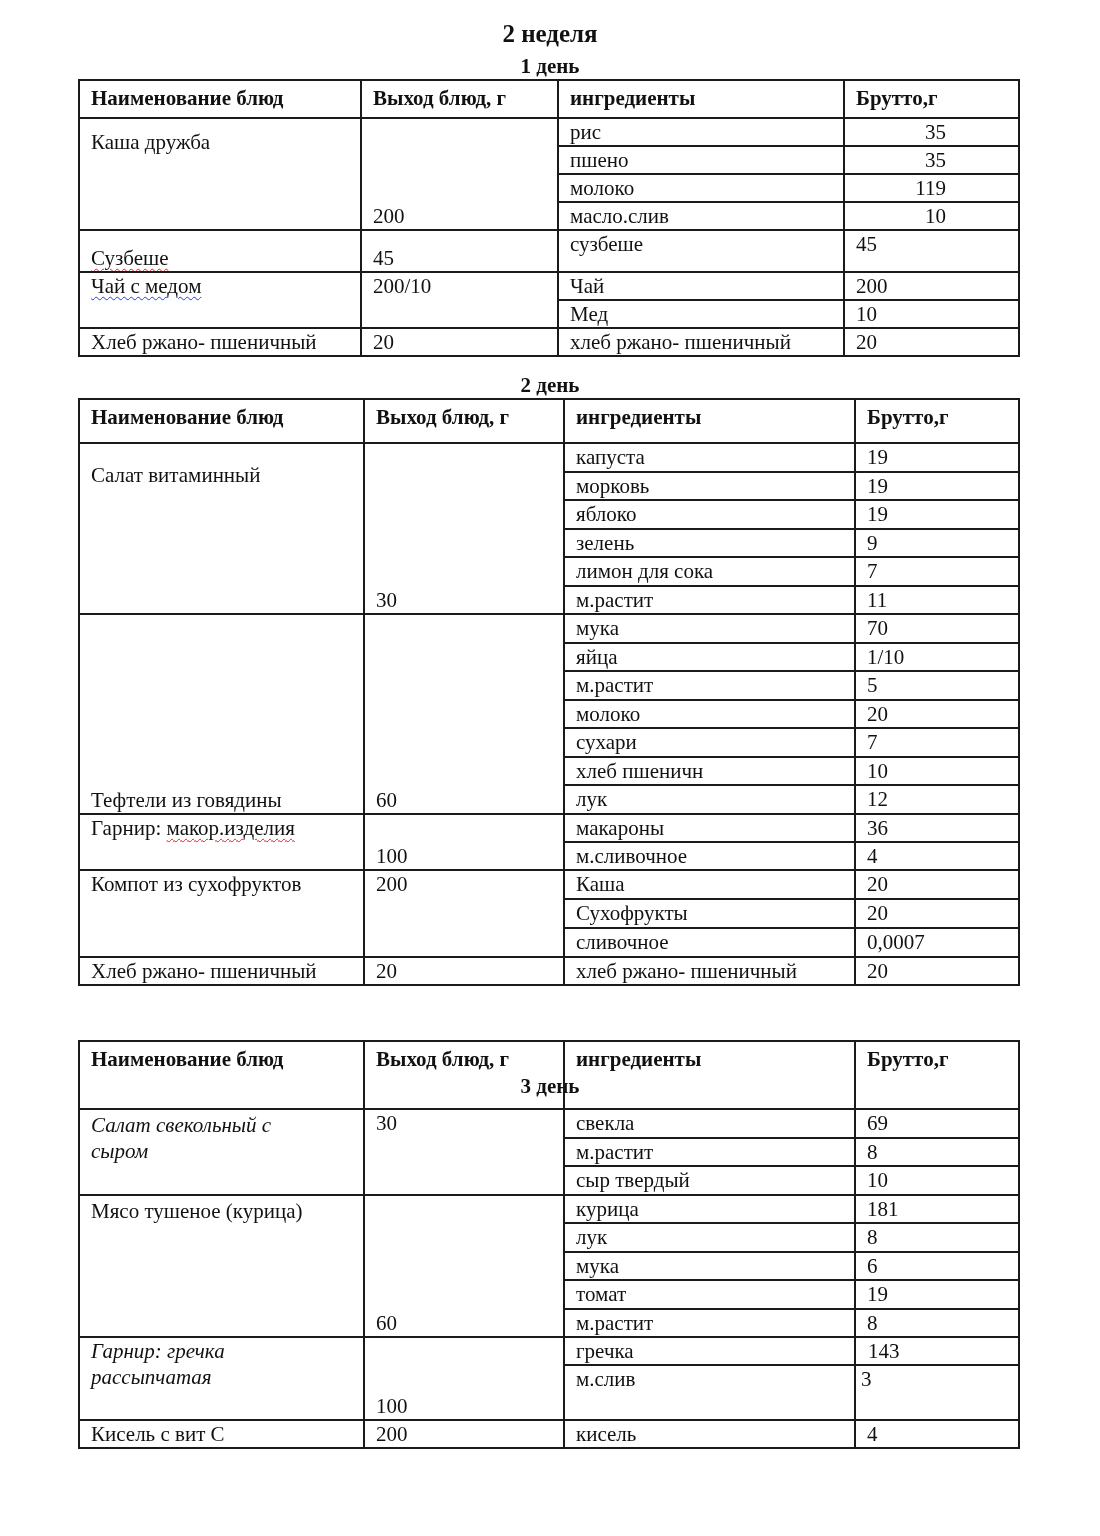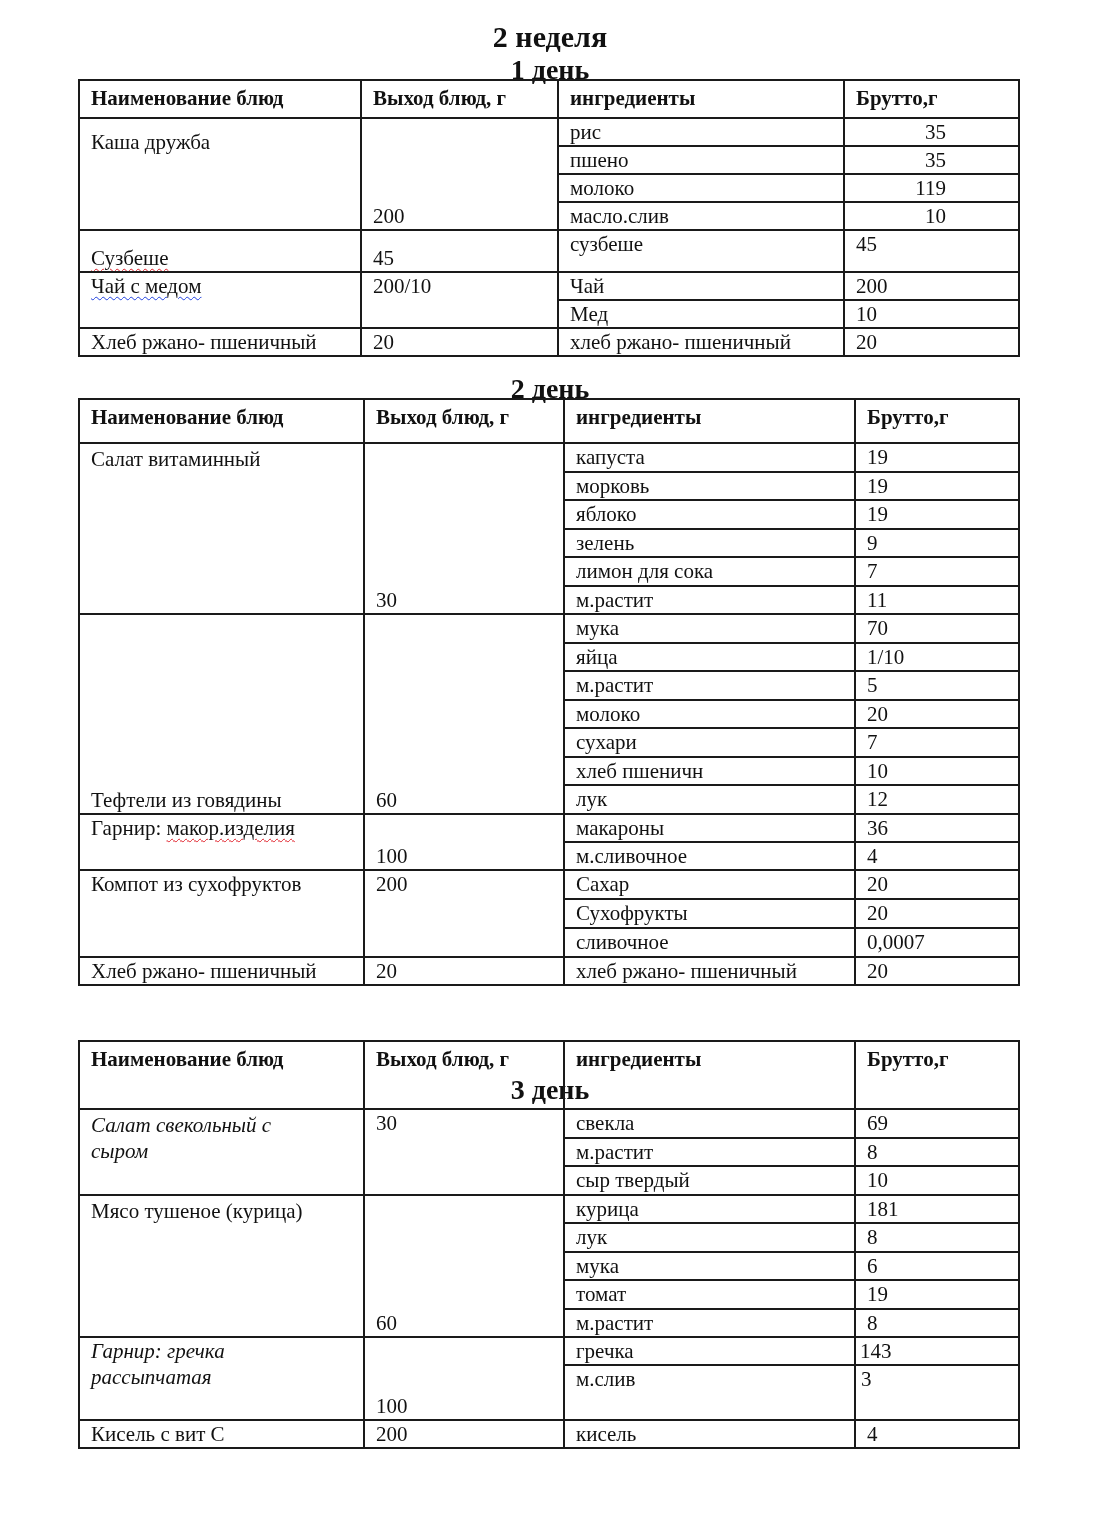--- a/index.html
+++ b/index.html
@@ -1,20 +1,20 @@
 <!DOCTYPE html>
 <html><head>
 <meta charset="utf-8">
 <style>
   html, body { margin: 0; padding: 0; background: #ffffff; }
   body { width: 1100px; height: 1536px; position: relative; overflow: hidden;
          font-family: "Liberation Serif", "DejaVu Serif", serif; color: #111; }
   .title { position: absolute; left: 0; width: 1100px; text-align: center; font-weight: bold; }
-  .week-title { top: 20px; font-size: 30px; }
-  .day-title { font-size: 28px; }
+  .week-title { top: 20px; font-size: 25px; }
+  .day-title { font-size: 21px; }
   table.menu { position: absolute; border-collapse: collapse; table-layout: fixed;
                font-size: 21px; }
   table.menu td, table.menu th { border: 2px solid #1a1a1a; padding: 0 11px; vertical-align: top;
                line-height: 26px; overflow: hidden; white-space: nowrap; }
   table.menu th { font-weight: bold; text-align: left; padding-top: 4px; }
   td.bottom { vertical-align: bottom !important; }
   td.right { text-align: right; padding-right: 72px !important; }
   .spell-red { text-decoration: underline wavy #e0202a; text-decoration-thickness: 1px; text-underline-offset: 3px; }
   .spell-blue { text-decoration: underline wavy #2040e0; text-decoration-thickness: 1px; text-underline-offset: 3px; }
   .wrap { white-space: normal !important; font-style: italic; }
@@ -96,21 +96,21 @@
     </colgroup>
   <tbody>
       <tr style="height:44px">
     <th>Наименование блюд</th>
     <th>Выход блюд, г</th>
     <th>ингредиенты</th>
     <th>Брутто,г</th>
   </tr>
 
   <tr style="height:28.5px">
-    <td rowspan="6" style="padding-top:2px">Салат витаминный</td>
+    <td rowspan="6" style="padding-top:18px">Салат витаминный</td>
     <td rowspan="6" class="bottom">30</td>
     <td>капуста</td>
     <td>19</td>
   </tr>
   <tr style="height:28.5px">
     <td>морковь</td>
     <td>19</td>
   </tr>
   <tr style="height:28.5px">
     <td>яблоко</td>
@@ -167,21 +167,21 @@
     <td>36</td>
   </tr>
   <tr style="height:28px">
     <td>м.сливочное</td>
     <td>4</td>
   </tr>
 
   <tr style="height:29px">
     <td rowspan="3">Компот из сухофруктов</td>
     <td rowspan="3">200</td>
-    <td>Сахар</td>
+    <td>Каша</td>
     <td>20</td>
   </tr>
   <tr style="height:29px">
     <td>Сухофрукты</td>
     <td>20</td>
   </tr>
   <tr style="height:29px">
     <td>сливочное</td>
     <td>0,0007</td>
   </tr>
@@ -246,21 +246,21 @@
   </tr>
   <tr style="height:28.5px">
     <td>м.растит</td>
     <td>8</td>
   </tr>
 
   <tr style="height:28px">
     <td rowspan="2" class="wrap" style="padding-right:68px;">Гарнир: гречка рассыпчатая</td>
     <td rowspan="2" class="bottom">100</td>
     <td>гречка</td>
-    <td style="padding-left:4px;">143</td>
+    <td style="padding-left:12px;">143</td>
   </tr>
   <tr style="height:55px">
     <td>м.слив</td>
     <td style="padding-left:5px;">3</td>
   </tr>
 
   <tr style="height:26px">
     <td>Кисель с вит С</td>
     <td>200</td>
     <td>кисель</td>

